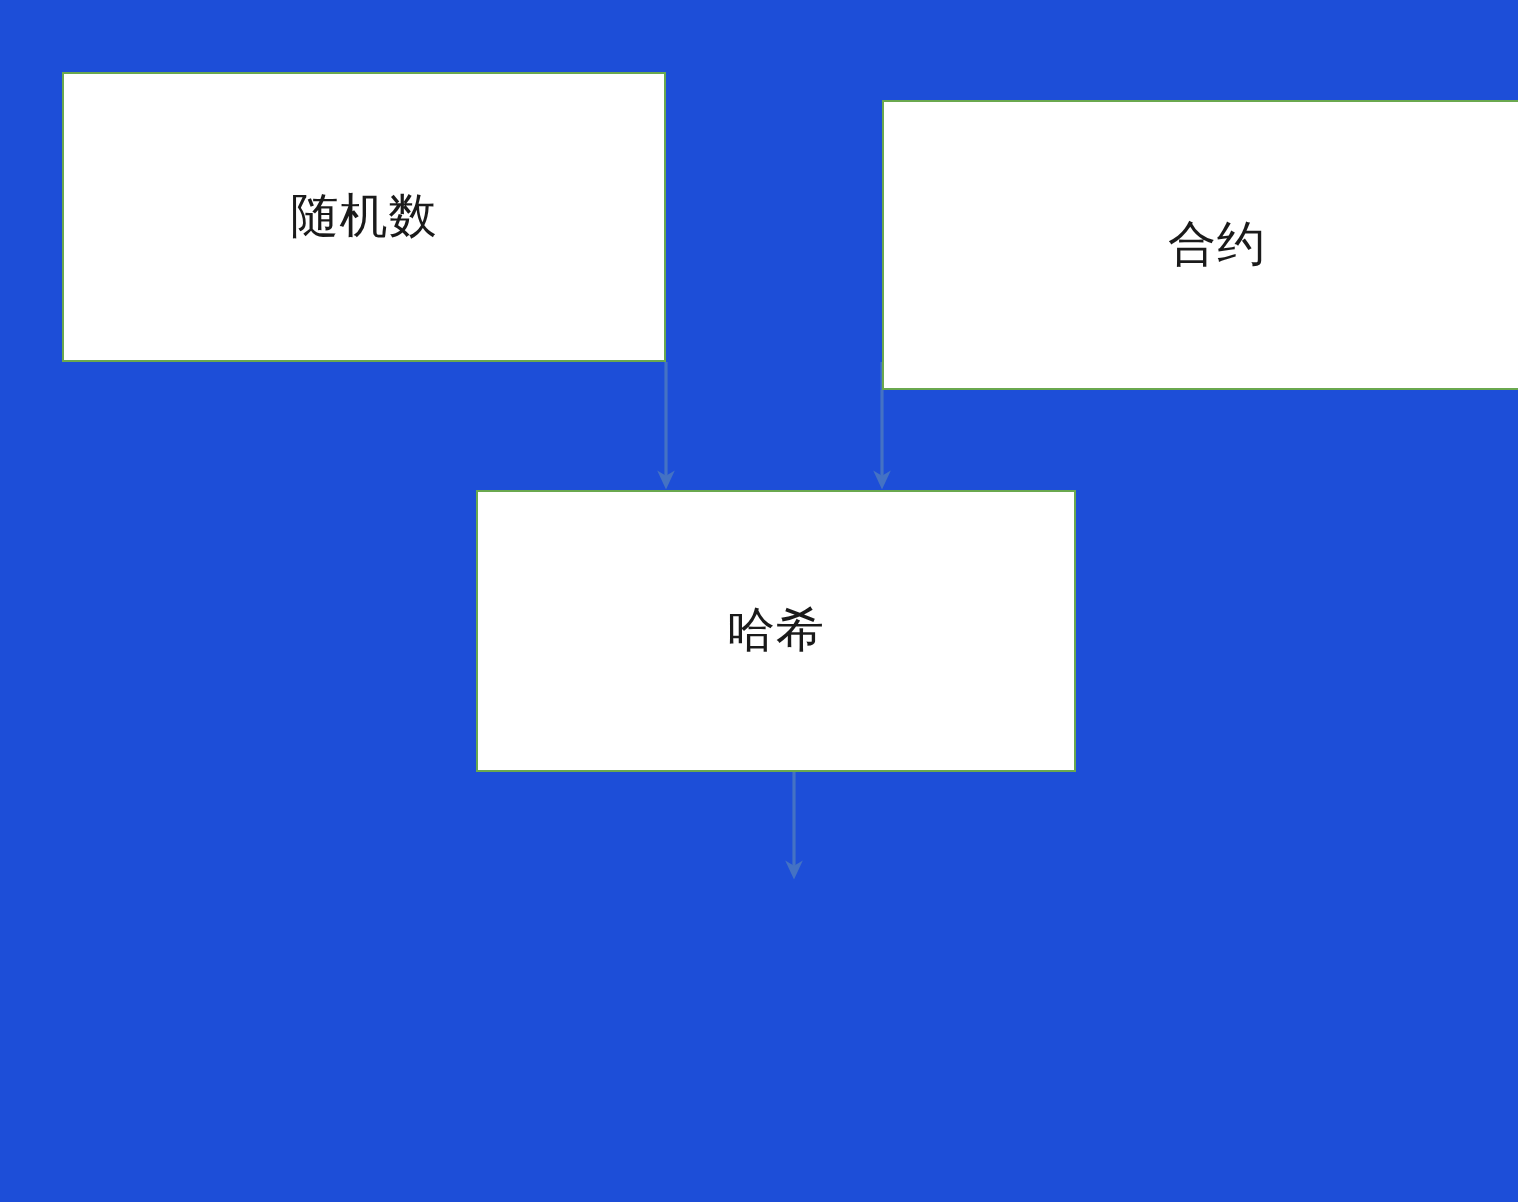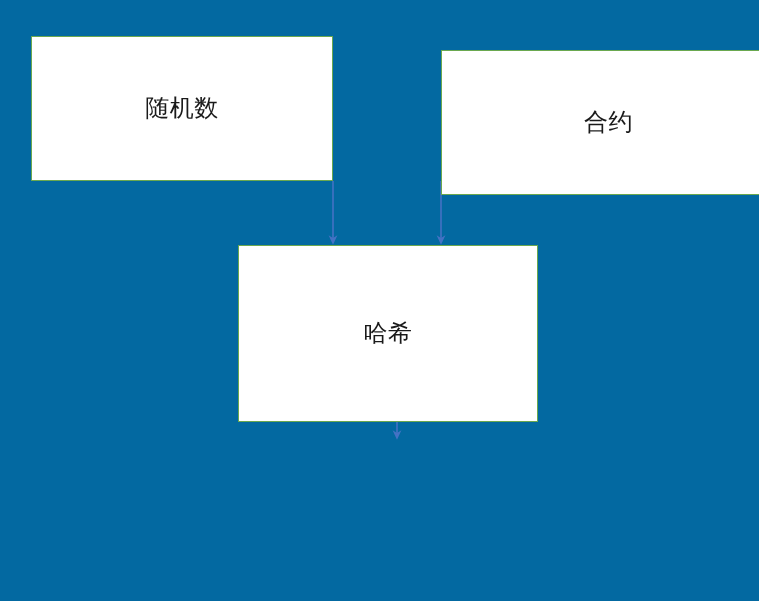--- a/index.html
+++ b/index.html
@@ -8,21 +8,21 @@
     padding: 0;
     background: #ffffff;
   }
   body {
     font-family: "DejaVu Sans", "Liberation Sans", sans-serif;
   }
   #canvas {
     position: relative;
     width: 759px;
     height: 601px;
-    background: #0369a1;
+    background: #1d4ed8;
     overflow: hidden;
   }
   .node {
     position: absolute;
     box-sizing: border-box;
     background: #ffffff;
     display: flex;
     align-items: center;
     justify-content: center;
   }
@@ -37,21 +37,21 @@
   #edges {
     position: absolute;
     left: 0;
     top: 0;
     width: 759px;
     height: 601px;
     pointer-events: none;
   }
   #node-random  { left: 31px;  top: 36px;  width: 302px; height: 145px; }
   #node-contract{ left: 441px; top: 36px;  width: 335px; height: 145px; margin-top: 14px; }
-  #node-hash    { left: 238px; top: 245px; width: 300px; height: 177px; }
+  #node-hash    { left: 238px; top: 245px; width: 300px; height: 141px; }
   #node-verify  { left: 238px; top: 440px; width: 300px; height: 143px; }
 </style>
 </head>
 <body>
 
 <div id="canvas">
 
   <svg id="edges" viewBox="0 0 759 601" xmlns="http://www.w3.org/2000/svg">
     <defs>
       <marker id="arrowhead" markerWidth="10" markerHeight="10" refX="5.2" refY="5" orient="auto" markerUnits="userSpaceOnUse">

